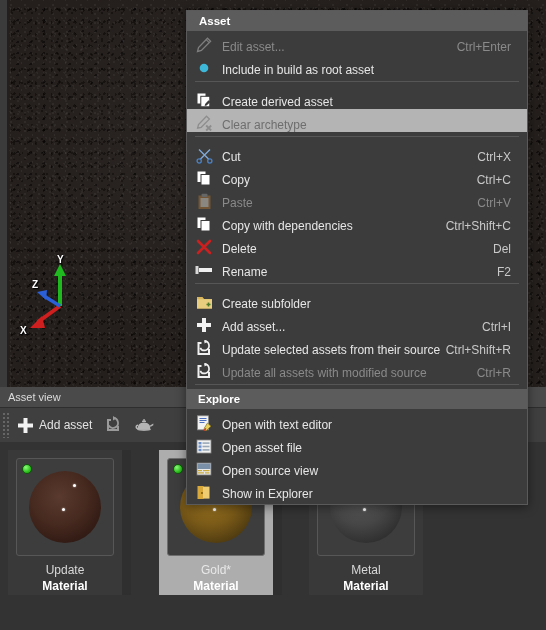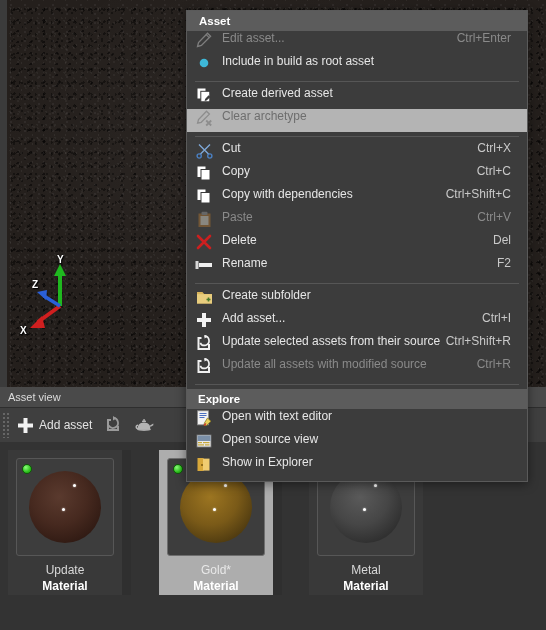--- a/index.html
+++ b/index.html
@@ -228,21 +228,21 @@
     height: 20px;
     background: #5c5c5c;
     display: flex; align-items: center;
     padding-left: 12px;
     color: #ffffff; font-size: 11.5px; font-weight: bold;
     font-family: "Liberation Sans", sans-serif;
   }
   .ctx-item {
     position: relative;
     height: 23px;
-    display: flex; align-items: flex-start;
+    display: flex; align-items: flex-end;
     padding-left: 6px; padding-right: 16px;
     cursor: default;
   }
   .ctx-item.highlight { background: #b4b4b4; }
   .ctx-ico {
     width: 22px; min-width: 22px; height: 18px;
     display: flex; align-items: center; justify-content: center;
     margin-right: 7px;
   }
   .ctx-label {
@@ -462,45 +462,45 @@
       <span class="ctx-ico">
         <svg width="17" height="17" viewBox="0 0 17 17">
           <rect x="1.5" y="1.5" width="8" height="10.5" fill="#ffffff"></rect>
           <rect x="5" y="4.5" width="9" height="10.5" fill="#ffffff" stroke="#3c3c3c" stroke-width="1"></rect>
         </svg>
       </span>
       <span class="ctx-label">Copy</span>
       <span class="ctx-shortcut">Ctrl+C</span>
     </div>
 
-    <div class="ctx-item">
-      <span class="ctx-ico">
-        <svg width="17" height="17" viewBox="0 0 17 17">
-          <rect x="1.5" y="1.5" width="8" height="10.5" fill="#ffffff"></rect>
-          <rect x="5" y="4.5" width="9" height="10.5" fill="#ffffff" stroke="#3c3c3c" stroke-width="1"></rect>
-        </svg>
-      </span>
-      <span class="ctx-label">Copy with dependencies</span>
-      <span class="ctx-shortcut">Ctrl+Shift+C</span>
-    </div>
-
     <div class="ctx-item disabled">
       <span class="ctx-ico disabled-ico">
         <svg width="15" height="17" viewBox="0 0 15 17">
           <rect x="1.5" y="2.5" width="12" height="13.5" fill="#b5762f"></rect>
           <rect x="3.5" y="5" width="8" height="9" fill="#e8e2d4"></rect>
           <rect x="4.5" y="0.8" width="6" height="3.2" rx="1" fill="#9a9a9a"></rect>
         </svg>
       </span>
       <span class="ctx-label">Paste</span>
       <span class="ctx-shortcut">Ctrl+V</span>
     </div>
 
     <div class="ctx-item">
       <span class="ctx-ico">
+        <svg width="17" height="17" viewBox="0 0 17 17">
+          <rect x="1.5" y="1.5" width="8" height="10.5" fill="#ffffff"></rect>
+          <rect x="5" y="4.5" width="9" height="10.5" fill="#ffffff" stroke="#3c3c3c" stroke-width="1"></rect>
+        </svg>
+      </span>
+      <span class="ctx-label">Copy with dependencies</span>
+      <span class="ctx-shortcut">Ctrl+Shift+C</span>
+    </div>
+
+    <div class="ctx-item">
+      <span class="ctx-ico">
         <svg width="16" height="16" viewBox="0 0 16 16">
           <path d="M2 2 L14 14 M14 2 L2 14" stroke="#cc1f1f" stroke-width="2.6" stroke-linecap="round"></path>
         </svg>
       </span>
       <span class="ctx-label">Delete</span>
       <span class="ctx-shortcut">Del</span>
     </div>
 
     <div class="ctx-item">
       <span class="ctx-ico">
@@ -572,20 +572,35 @@
           <rect x="1.5" y="0.8" width="11" height="14" fill="#f2f2f2" stroke="#8a8a8a" stroke-width="0.8"></rect>
           <path d="M3.5 3.5 h7 M3.5 5.5 h7 M3.5 7.5 h5" stroke="#4a6fc0" stroke-width="1"></path>
           <path d="M11.5 8 L15 11.3 L10.5 15.5 L8 15.5 L8.4 13 Z" fill="#e8d05a" stroke="#7a6a1a" stroke-width="0.7"></path>
           <path d="M8 15.5 L10 13.5" stroke="#cc3030" stroke-width="1.2"></path>
         </svg>
       </span>
       <span class="ctx-label">Open with text editor</span>
       <span class="ctx-shortcut"></span>
     </div>
 
+    <div class="ctx-item">
+      <span class="ctx-ico">
+        <svg width="16" height="15" viewBox="0 0 16 15">
+          <rect x="1" y="1" width="14" height="13" fill="#f2f2f2" stroke="#8a8a8a" stroke-width="0.8"></rect>
+          <rect x="2.5" y="3" width="3" height="2.4" fill="#6a8fc8"></rect>
+          <rect x="6.5" y="3.3" width="7" height="1.6" fill="#9aa8b8"></rect>
+          <rect x="2.5" y="6.4" width="3" height="2.4" fill="#6a8fc8"></rect>
+          <rect x="6.5" y="6.7" width="7" height="1.6" fill="#9aa8b8"></rect>
+          <rect x="2.5" y="9.8" width="3" height="2.4" fill="#6a8fc8"></rect>
+          <rect x="6.5" y="10.1" width="7" height="1.6" fill="#9aa8b8"></rect>
+        </svg>
+      </span>
+      <span class="ctx-label">Open asset file</span>
+      <span class="ctx-shortcut"></span>
+    </div>
 
     <div class="ctx-item">
       <span class="ctx-ico">
         <svg width="16" height="14" viewBox="0 0 16 14">
           <rect x="1" y="1" width="14" height="12" fill="#e8e8e8" stroke="#7a7a7a" stroke-width="0.8"></rect>
           <rect x="1.5" y="1.5" width="13" height="5.5" fill="#7a8fa8"></rect>
           <rect x="2" y="8" width="4" height="1.2" fill="#c8a83a"></rect>
           <rect x="7" y="8" width="6.5" height="1.2" fill="#c8a83a"></rect>
           <rect x="2" y="10.3" width="6" height="1.2" fill="#c8a83a"></rect>
           <rect x="9" y="10.3" width="4.5" height="1.2" fill="#c8a83a"></rect>

